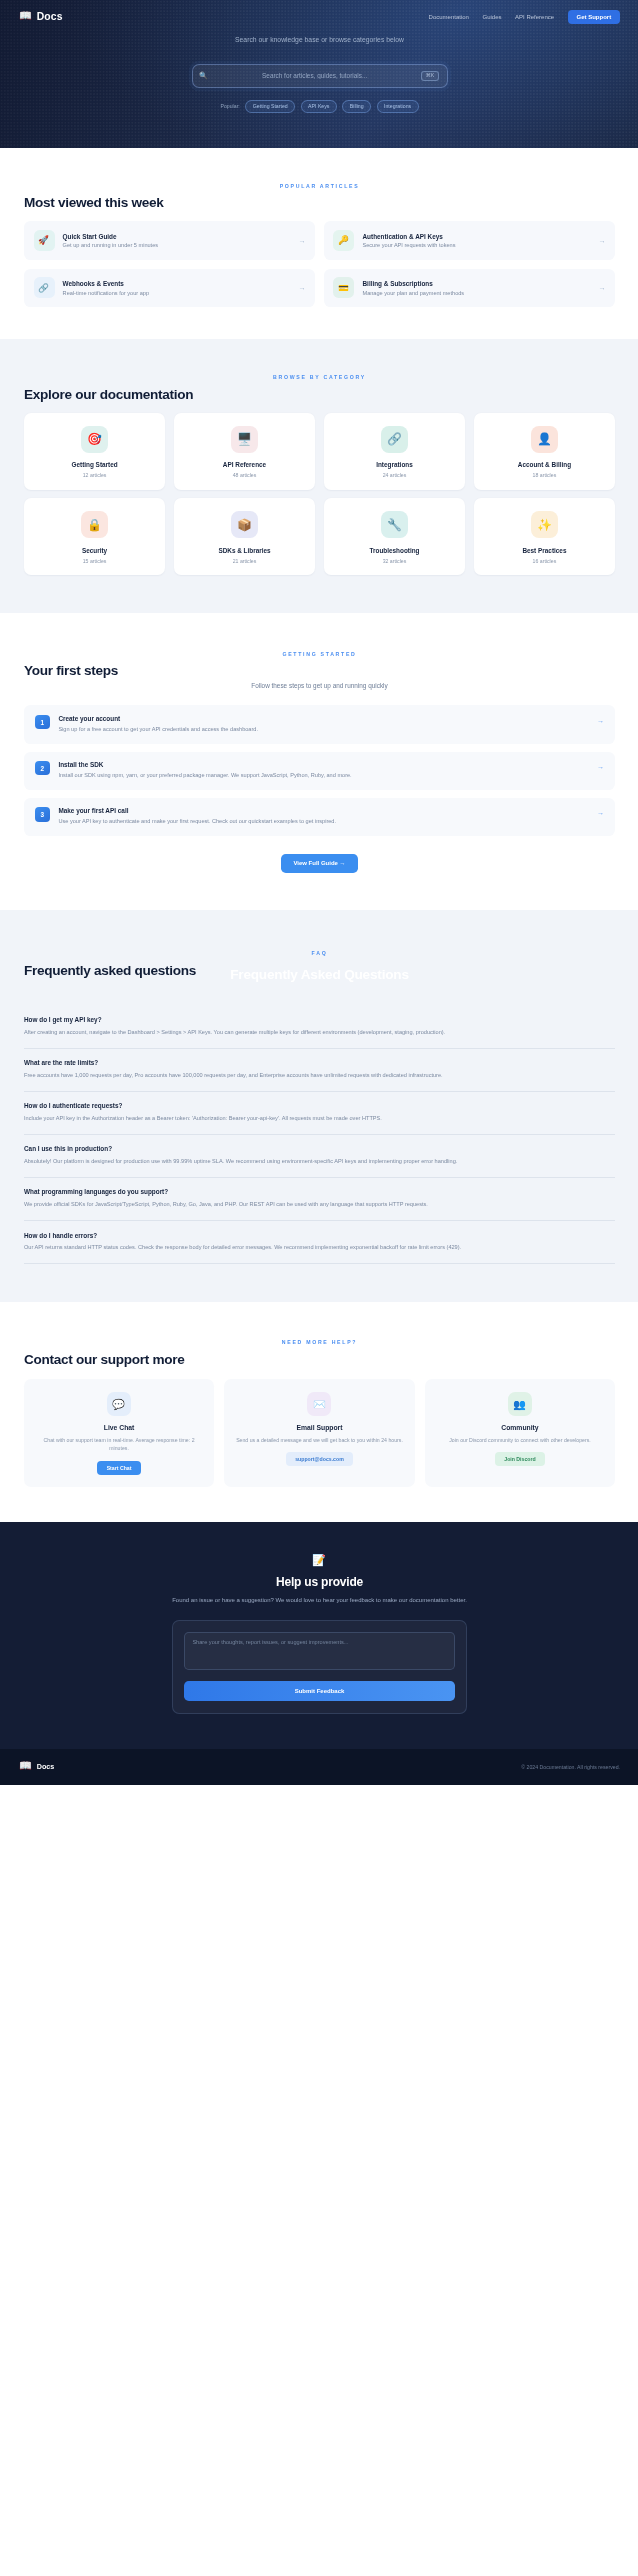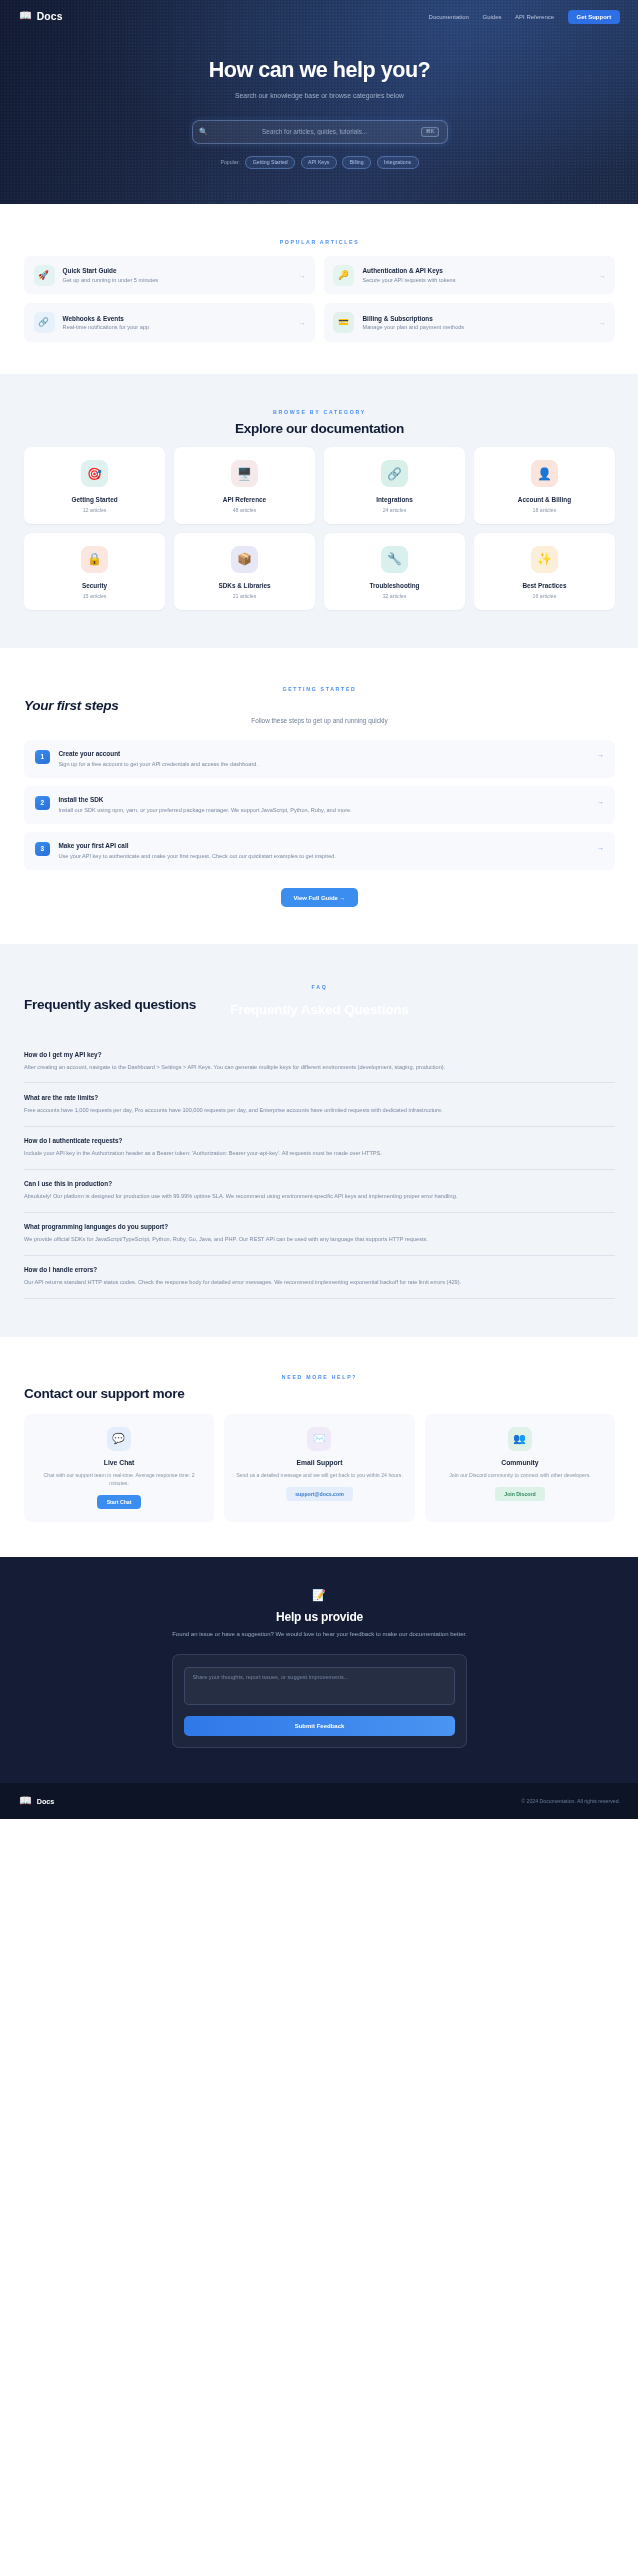--- a/index.html
+++ b/index.html
@@ -144,42 +144,42 @@
     display: flex; align-items: center; justify-content: center;
     font-size: 8.8px; flex: none;
   }
   .art-text { flex: 1; min-width: 0; }
   .art-title { font-size: 6.4px; font-weight: bold; color: #16233d; }
   .art-desc { font-size: 5.6px; color: #7c8aa1; margin-top: 2.4px; }
   .art-arrow { color: #9fb2cc; font-size: 7.2px; flex: none; }
 
   
   .s-cats { background: #f1f4f9; padding: 35px 0 38px 0; }
-  .s-cats .sec-title { margin-top: 6.4px; text-align: center; }
+  .s-cats .sec-title { margin-top: 6.4px; }
   .cat-grid {
     display: grid; grid-template-columns: repeat(4, 1fr); gap: 8.8px;
     margin-top: 11.2px;
   }
   .cat-card {
     background: #fff; border-radius: 7.2px;
     padding: 12.8px 6.4px 11.2px 6.4px;
     text-align: center; cursor: pointer;
     box-shadow: 0 0.8px 1.6px rgba(20,40,80,0.05);
   }
   .cat-ico {
     width: 27px; height: 27px; border-radius: 8px; margin: 0 auto;
     display: flex; align-items: center; justify-content: center;
     font-size: 12px;
   }
   .cat-name { font-size: 6.4px; font-weight: bold; color: #16233d; margin-top: 8.8px; }
   .cat-count { font-size: 5.2px; color: #8a97ab; margin-top: 4px; }
 
   
   .s-steps { background: #fff; padding: 38px 0 37px 0; }
-  .s-steps .sec-title { margin-top: 6.4px; font-style: italic; }
+  .s-steps .sec-title { margin-top: 6.4px; }
   .steps { margin-top: 16px; display: flex; flex-direction: column; gap: 8px; }
   .step {
     background: #f7f9fc; border-radius: 6.4px;
     padding: 9.6px 11.2px; display: flex; gap: 8.8px; align-items: flex-start;
     cursor: pointer;
   }
   .step-num {
     width: 14.4px; height: 14.4px; border-radius: 4px; flex: none;
     background: linear-gradient(145deg, #3b8ef0, #2a6fd8);
     color: #fff; font-size: 6.4px; font-weight: bold;
@@ -303,21 +303,20 @@
           <span class="brand-name">Docs</span>
         </div>
         <nav class="nav">
           <a class="nav-link" href="#">Documentation</a>
           <a class="nav-link" href="#">Guides</a>
           <a class="nav-link" href="#">API Reference</a>
           <button class="nav-cta">Get Support</button>
         </nav>
       </div>
 
-      <h1 class="hero-title">How can we help you?</h1>
       <p class="hero-sub">Search our knowledge base or browse categories below</p>
 
       <div class="searchbox">
         <span class="search-icon">🔍</span>
         <input class="search-input" type="text" placeholder="Search for articles, guides, tutorials..." style="">
         <span class="kbd">⌘K</span>
       </div>
 
       <div class="popular-row">
         <span class="popular-label">Popular:</span>
@@ -326,20 +325,21 @@
         <span class="tag">Billing</span>
         <span class="tag">Integrations</span>
       </div>
 
     </div>
   </section>
 
   <section class="s-popular">
     <div class="container">
       <div class="eyebrow">POPULAR ARTICLES</div>
+      <h2 class="sec-title">Most viewed this week</h2>
       <div class="art-grid" id="art-grid">
           <div class="art-card">
             <div class="art-ico" style="background: rgb(226, 243, 242);">🚀</div>
             <div class="art-text">
               <div class="art-title">Quick Start Guide</div>
               <div class="art-desc">Get up and running in under 5 minutes</div>
             </div>
             <div class="art-arrow">→</div>
           </div>
           <div class="art-card">

